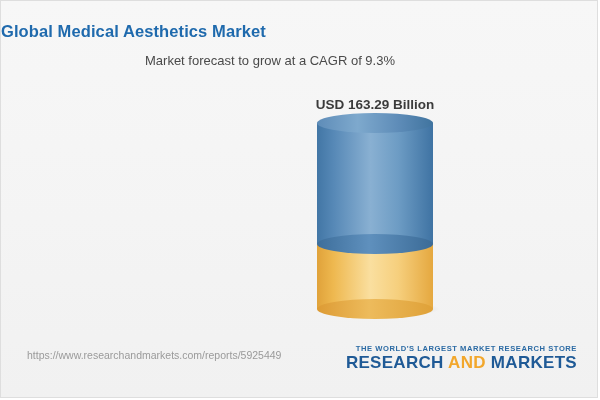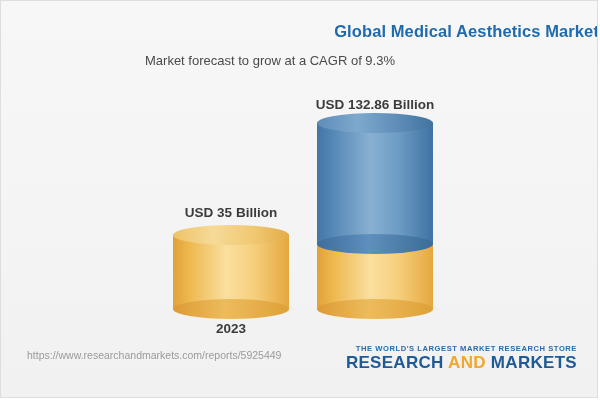--- a/index.html
+++ b/index.html
@@ -12,21 +12,21 @@
   #card{
     position:relative;
     width:598px;height:398px;
     border:1px solid #dedede;
     background:linear-gradient(180deg,#f7f7f7 0%,#f4f4f4 55%,#f1f1f1 100%);
     box-sizing:border-box;
     overflow:hidden;
   }
   #title{
     position:absolute;top:21px;left:0;width:598px;
-    text-align:right;
+    text-align:left;
     font-size:16.5px;font-weight:bold;
     color:#1f6aad;
     letter-spacing:.1px;
   }
   #subtitle{
     position:absolute;top:52px;left:0;width:538px;
     text-align:center;
     font-size:13px;color:#4a4a4a;
   }
 
@@ -95,38 +95,24 @@
 </head>
 <body>
 
 <div id="card">
 
   <div id="title">Global Medical Aesthetics Market</div>
   <div id="subtitle">Market forecast to grow at a CAGR of 9.3%</div>
 
   <div id="plot">
 
-    <div class="bar-group" style="left:172px;top:100px;width:116px;height:252px;">
-
-      <div class="vlabel" style="top:104px;">USD 35 Billion</div>
-
-      <div class="shadow" style="left:6px;width:116px;top:200px;"></div>
-
-      <div class="cyl" style="left:0;top:134px;width:116px;height:74px;">
-        <div class="cyl-body y-body"></div>
-        <div class="cyl-bottom y-bottom"></div>
-        <div class="cyl-top y-top"></div>
-      </div>
-
-      <div class="xlabel" style="top:220px;">2023</div>
-    </div>
 
     <div class="bar-group" style="left:316px;top:100px;width:116px;height:252px;">
 
-      <div class="vlabel" style="top:-4px;">USD 132.86 Billion</div>
+      <div class="vlabel" style="top:-4px;">USD 163.29 Billion</div>
 
       <div class="shadow" style="left:6px;width:116px;top:200px;"></div>
 
       <div class="cyl" style="left:0;top:143px;width:116px;height:65px;">
         <div class="cyl-body y-body"></div>
         <div class="cyl-bottom y-bottom"></div>
       </div>
 
       <div class="cyl" style="left:0;top:22px;width:116px;height:121px;">
         <div class="cyl-body b-body"></div>

